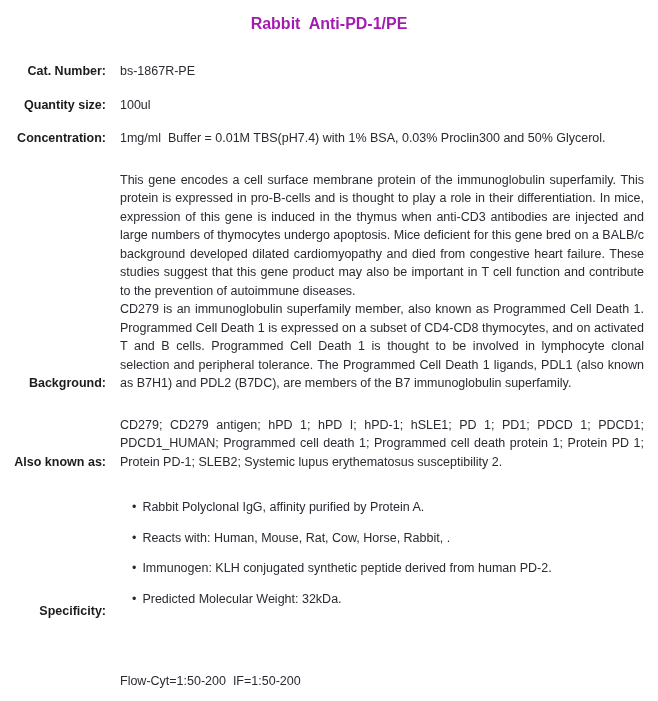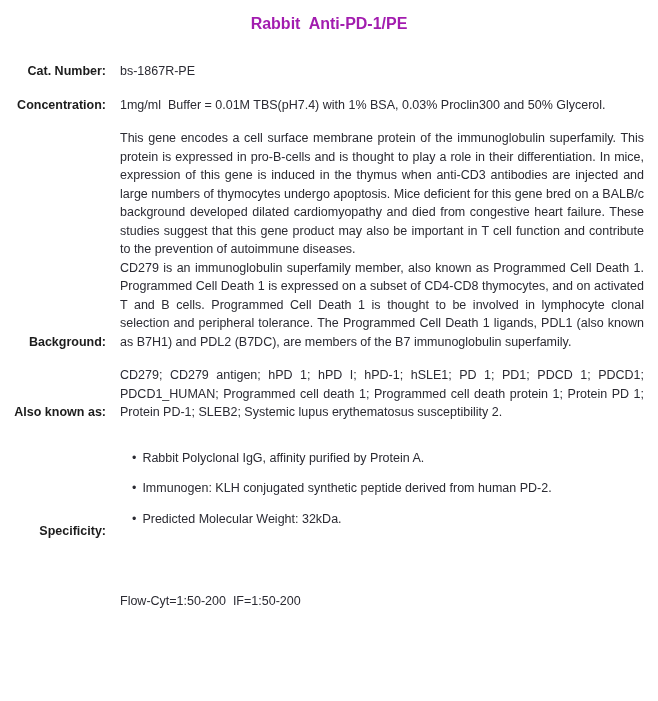--- a/index.html
+++ b/index.html
@@ -42,38 +42,42 @@
     font-weight: 700;
     text-align: right;
     color: var(--label);
   }
   .value {
     flex: 1;
     margin-left: 14px;
     min-width: 0;
   }
   .value p { margin: 0; }
-  .justify { text-align: justify; }
+  .justify { text-align: justify; margin-top: 8px; }
   .prewrap { white-space: pre-wrap; }
   ul.bullets { margin: 0; padding: 0; list-style: none; }
   ul.bullets li { margin: 12px; padding: 0; }
   ul.bullets li::before { content: "\2022"; margin-right: 6px; }
 </style>
 </head>
 <body>
 
 <div class="page">
 
   <h1 class="title">Rabbit  Anti-PD-1/PE</h1>
 
   <div class="row">
     <div class="label">Cat. Number:</div>
     <div class="value">bs-1867R-PE</div>
   </div>
 
+  <div class="row">
+    <div class="label">Quantity size:</div>
+    <div class="value">100ul</div>
+  </div>
 
   <div class="row">
     <div class="label">Concentration:</div>
     <div class="value prewrap">1mg/ml  Buffer = 0.01M TBS(pH7.4) with 1% BSA, 0.03% Proclin300 and 50% Glycerol.</div>
   </div>
 
   <div class="row">
     <div class="label">Background:</div>
     <div class="value justify">
       <p>This gene encodes a cell surface membrane protein of the immunoglobulin superfamily. This protein is expressed in pro-B-cells and is thought to play a role in their differentiation. In mice, expression of this gene is induced in the thymus when anti-CD3 antibodies are injected and large numbers of thymocytes undergo apoptosis. Mice deficient for this gene bred on a BALB/c background developed dilated cardiomyopathy and died from congestive heart failure. These studies suggest that this gene product may also be important in T cell function and contribute to the prevention of autoimmune diseases.</p>
@@ -84,20 +88,21 @@
   <div class="row">
     <div class="label">Also known as:</div>
     <div class="value justify">CD279; CD279 antigen; hPD 1; hPD I; hPD-1; hSLE1; PD 1; PD1; PDCD 1; PDCD1; PDCD1_HUMAN; Programmed cell death 1; Programmed cell death protein 1; Protein PD 1; Protein PD-1; SLEB2; Systemic lupus erythematosus susceptibility 2.</div>
   </div>
 
   <div class="row">
     <div class="label">Specificity:</div>
     <div class="value">
       <ul class="bullets">
         <li>Rabbit Polyclonal IgG, affinity purified by Protein A.</li>
+        <li>Reacts with: Human, Mouse, Rat, Cow, Horse, Rabbit, .</li>
         <li>Immunogen: KLH conjugated synthetic peptide derived from human PD-2.</li>
         <li>Predicted Molecular Weight: 32kDa.</li>
       </ul>
     </div>
   </div>
 
 
   <div class="row">
     <div class="label">Application:</div>
     <div class="value prewrap">

